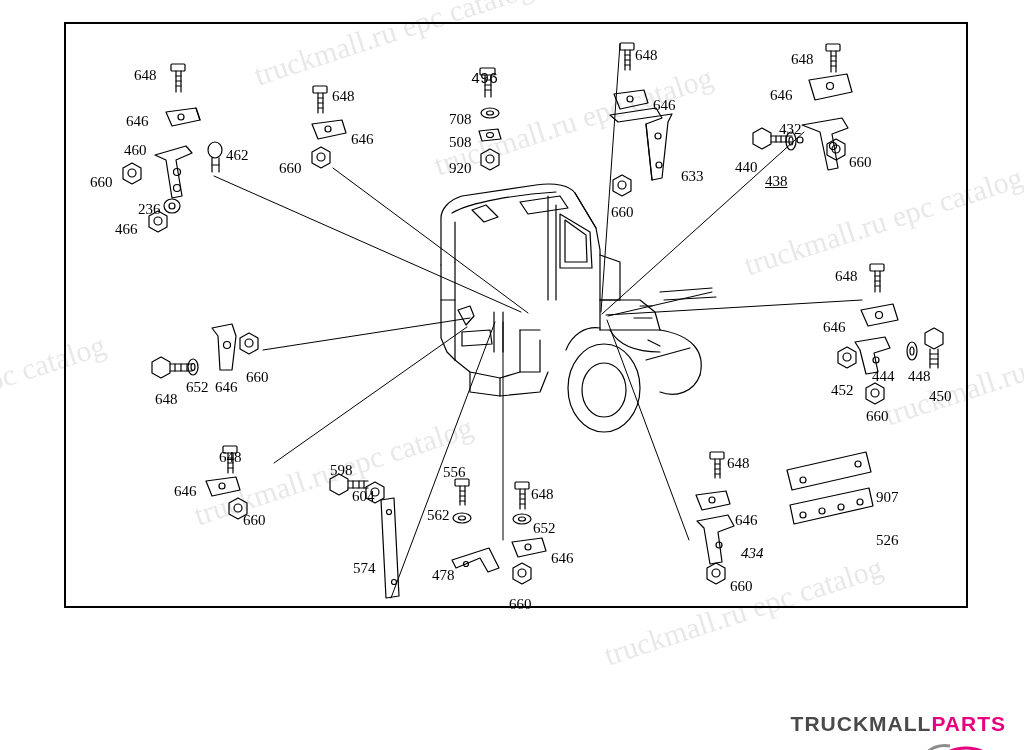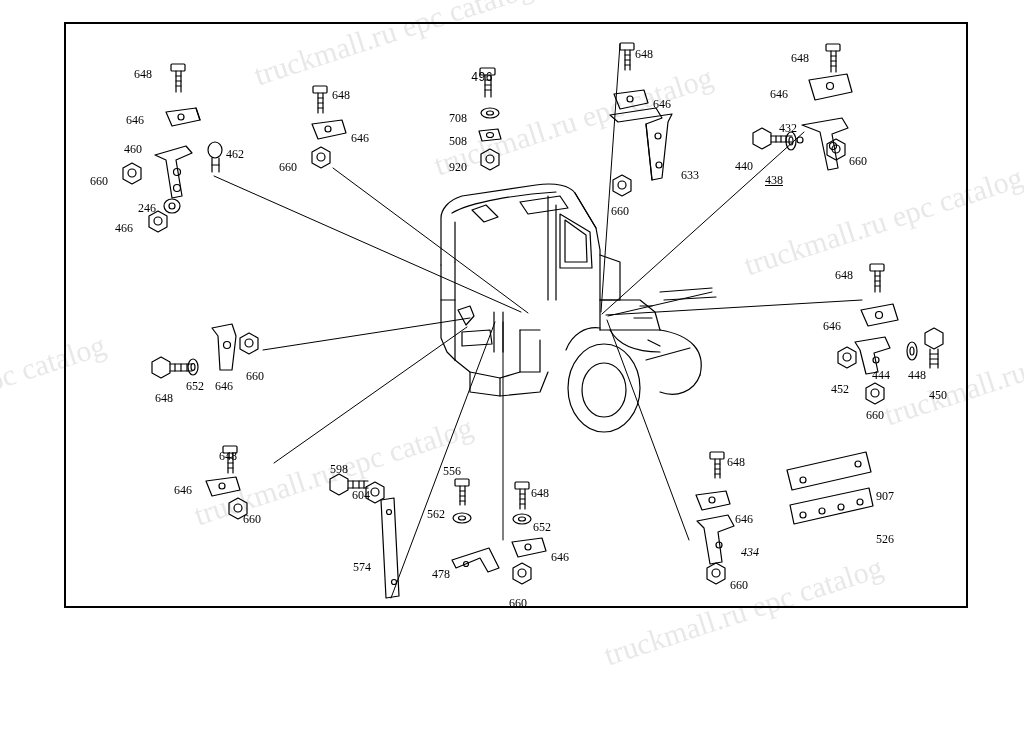--- a/index.html
+++ b/index.html
@@ -12,21 +12,21 @@
   .wm{
     position:absolute;color:#e8e8e8;font-family:"Liberation Serif",serif;
     font-size:30px;white-space:nowrap;transform:rotate(-18deg);
     transform-origin:left top;pointer-events:none;user-select:none;
   }
   .frame{
     position:absolute;left:64px;top:22px;width:904px;height:586px;
     border:2px solid #000;box-sizing:border-box;background:transparent;
   }
   .lbl{
-    position:absolute;font-family:"Liberation Serif",serif;font-size:12px;
+    position:absolute;font-family:"Liberation Serif",serif;font-size:15px;
     color:#000;white-space:nowrap;line-height:1;
   }
   svg.art{position:absolute;left:0;top:0;width:1024px;height:750px;overflow:visible;}
   .brand{
     position:absolute;right:18px;bottom:14px;text-align:right;
     font-family:"Liberation Sans",sans-serif;
   }
   .brand .t1{font-size:21px;letter-spacing:1px;color:#4a4a4a;font-weight:bold;}
   .brand .t1 .pink{color:#e4007f;}
   .brand .disc{position:absolute;right:0;top:26px;width:86px;height:52px;}
@@ -368,21 +368,21 @@
       <circle cx="841" cy="507" r="3"></circle>
       <circle cx="860" cy="502" r="3"></circle>
     </g>
   </svg>
 
   <div class="lbl" style="left:134px;top:68px;">648</div>
   <div class="lbl" style="left:126px;top:114px;">646</div>
   <div class="lbl" style="left:124px;top:143px;">460</div>
   <div class="lbl" style="left:226px;top:148px;">462</div>
   <div class="lbl" style="left:90px;top:175px;">660</div>
-  <div class="lbl" style="left:138px;top:202px;">246</div>
+  <div class="lbl" style="left:138px;top:202px;">236</div>
   <div class="lbl" style="left:115px;top:222px;">466</div>
   <div class="lbl" style="left:332px;top:89px;">648</div>
   <div class="lbl" style="left:351px;top:132px;">646</div>
   <div class="lbl" style="left:279px;top:161px;">660</div>
   <div class="lbl" style="left:471px;top:72px;font-family:Liberation Mono, monospace;">496</div>
   <div class="lbl" style="left:449px;top:112px;">708</div>
   <div class="lbl" style="left:449px;top:135px;">508</div>
   <div class="lbl" style="left:449px;top:161px;">920</div>
   <div class="lbl" style="left:635px;top:48px;">648</div>
   <div class="lbl" style="left:653px;top:98px;">646</div>
@@ -418,14 +418,28 @@
   <div class="lbl" style="left:533px;top:521px;">652</div>
   <div class="lbl" style="left:551px;top:551px;">646</div>
   <div class="lbl" style="left:509px;top:597px;">660</div>
   <div class="lbl" style="left:727px;top:456px;">648</div>
   <div class="lbl" style="left:735px;top:513px;">646</div>
   <div class="lbl" style="left:741px;top:546px;font-style:italic;">434</div>
   <div class="lbl" style="left:730px;top:579px;">660</div>
   <div class="lbl" style="left:876px;top:490px;">907</div>
   <div class="lbl" style="left:876px;top:533px;">526</div>
 
+  <div class="brand">
+    <div class="t1"><span>TRUCKMALL</span><span class="pink">PARTS</span></div>
+    <svg class="disc" viewBox="0 0 86 52">
+      <g fill="none" stroke="#e4007f" stroke-width="3">
+        <ellipse cx="46" cy="28" rx="28" ry="18"></ellipse>
+        <ellipse cx="46" cy="28" rx="17" ry="10"></ellipse>
+      </g>
+      <g fill="none" stroke="#8d8d8d" stroke-width="3">
+        <path d="M18 16 C6 22 6 34 18 40"></path>
+        <path d="M30 8 C20 6 10 10 6 16"></path>
+      </g>
+      <ellipse cx="46" cy="28" rx="7" ry="4" fill="#e4007f"></ellipse>
+    </svg>
+  </div>
 
 </div>
 
 </body></html>

